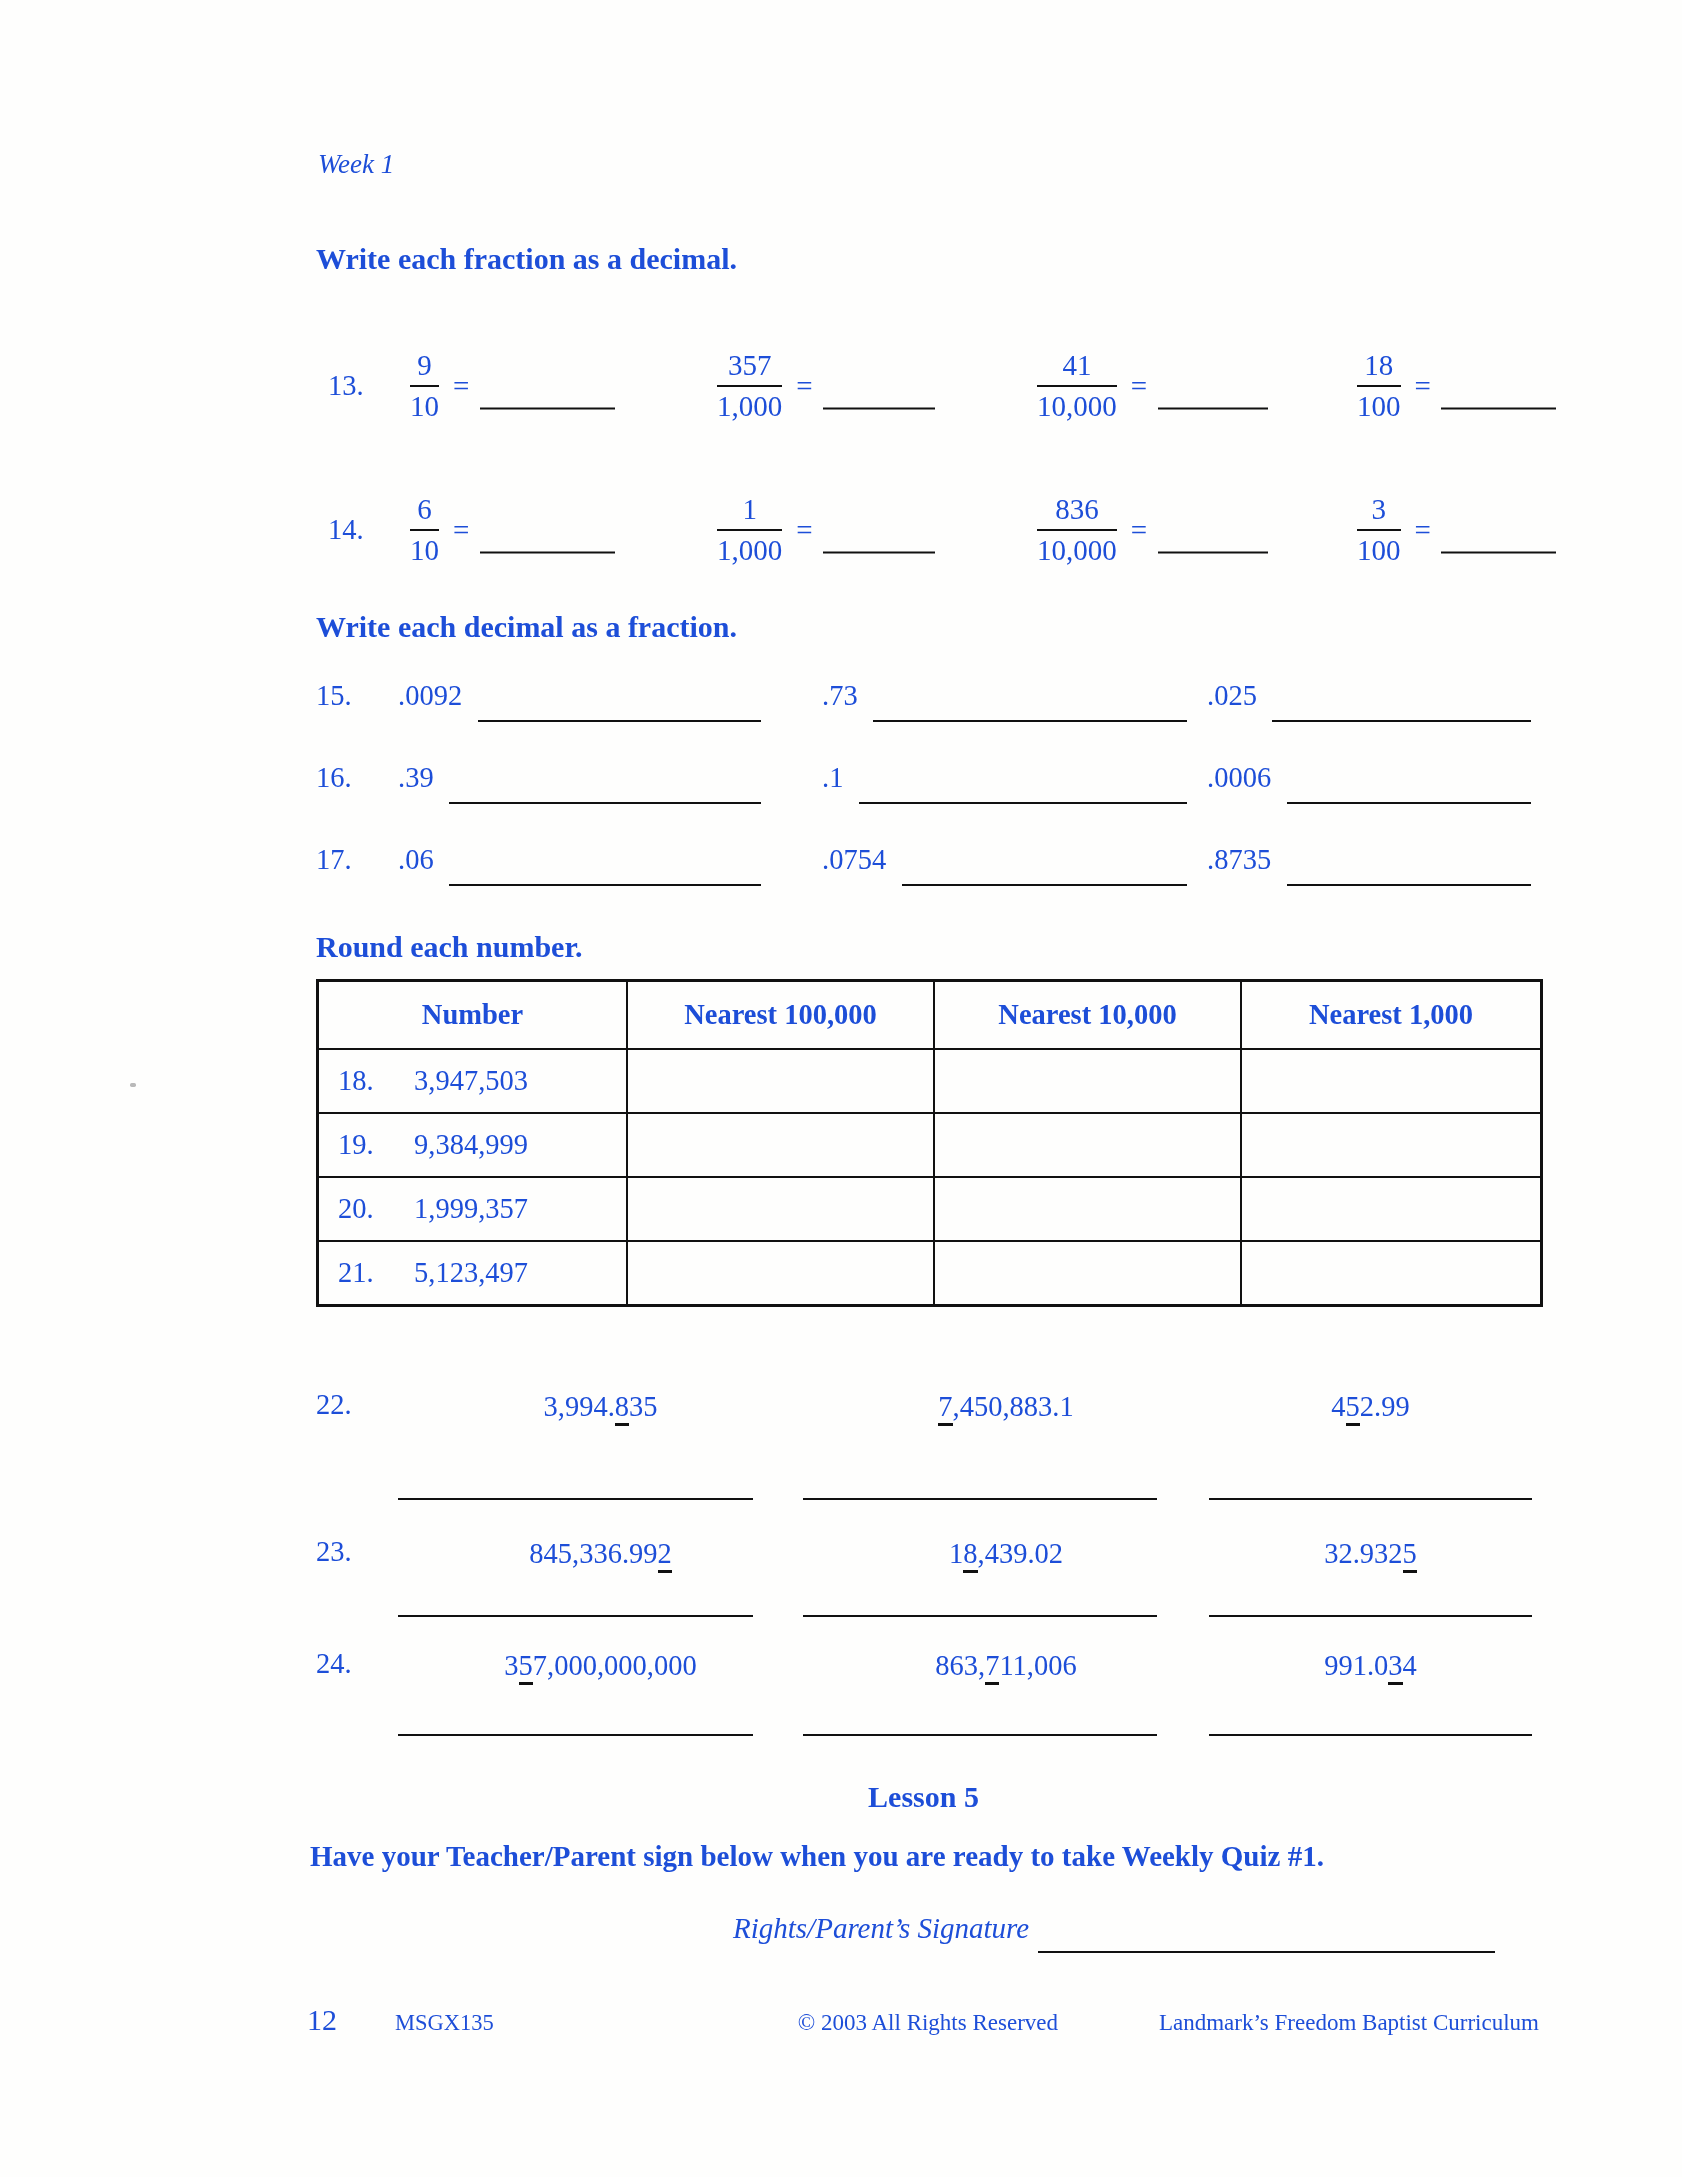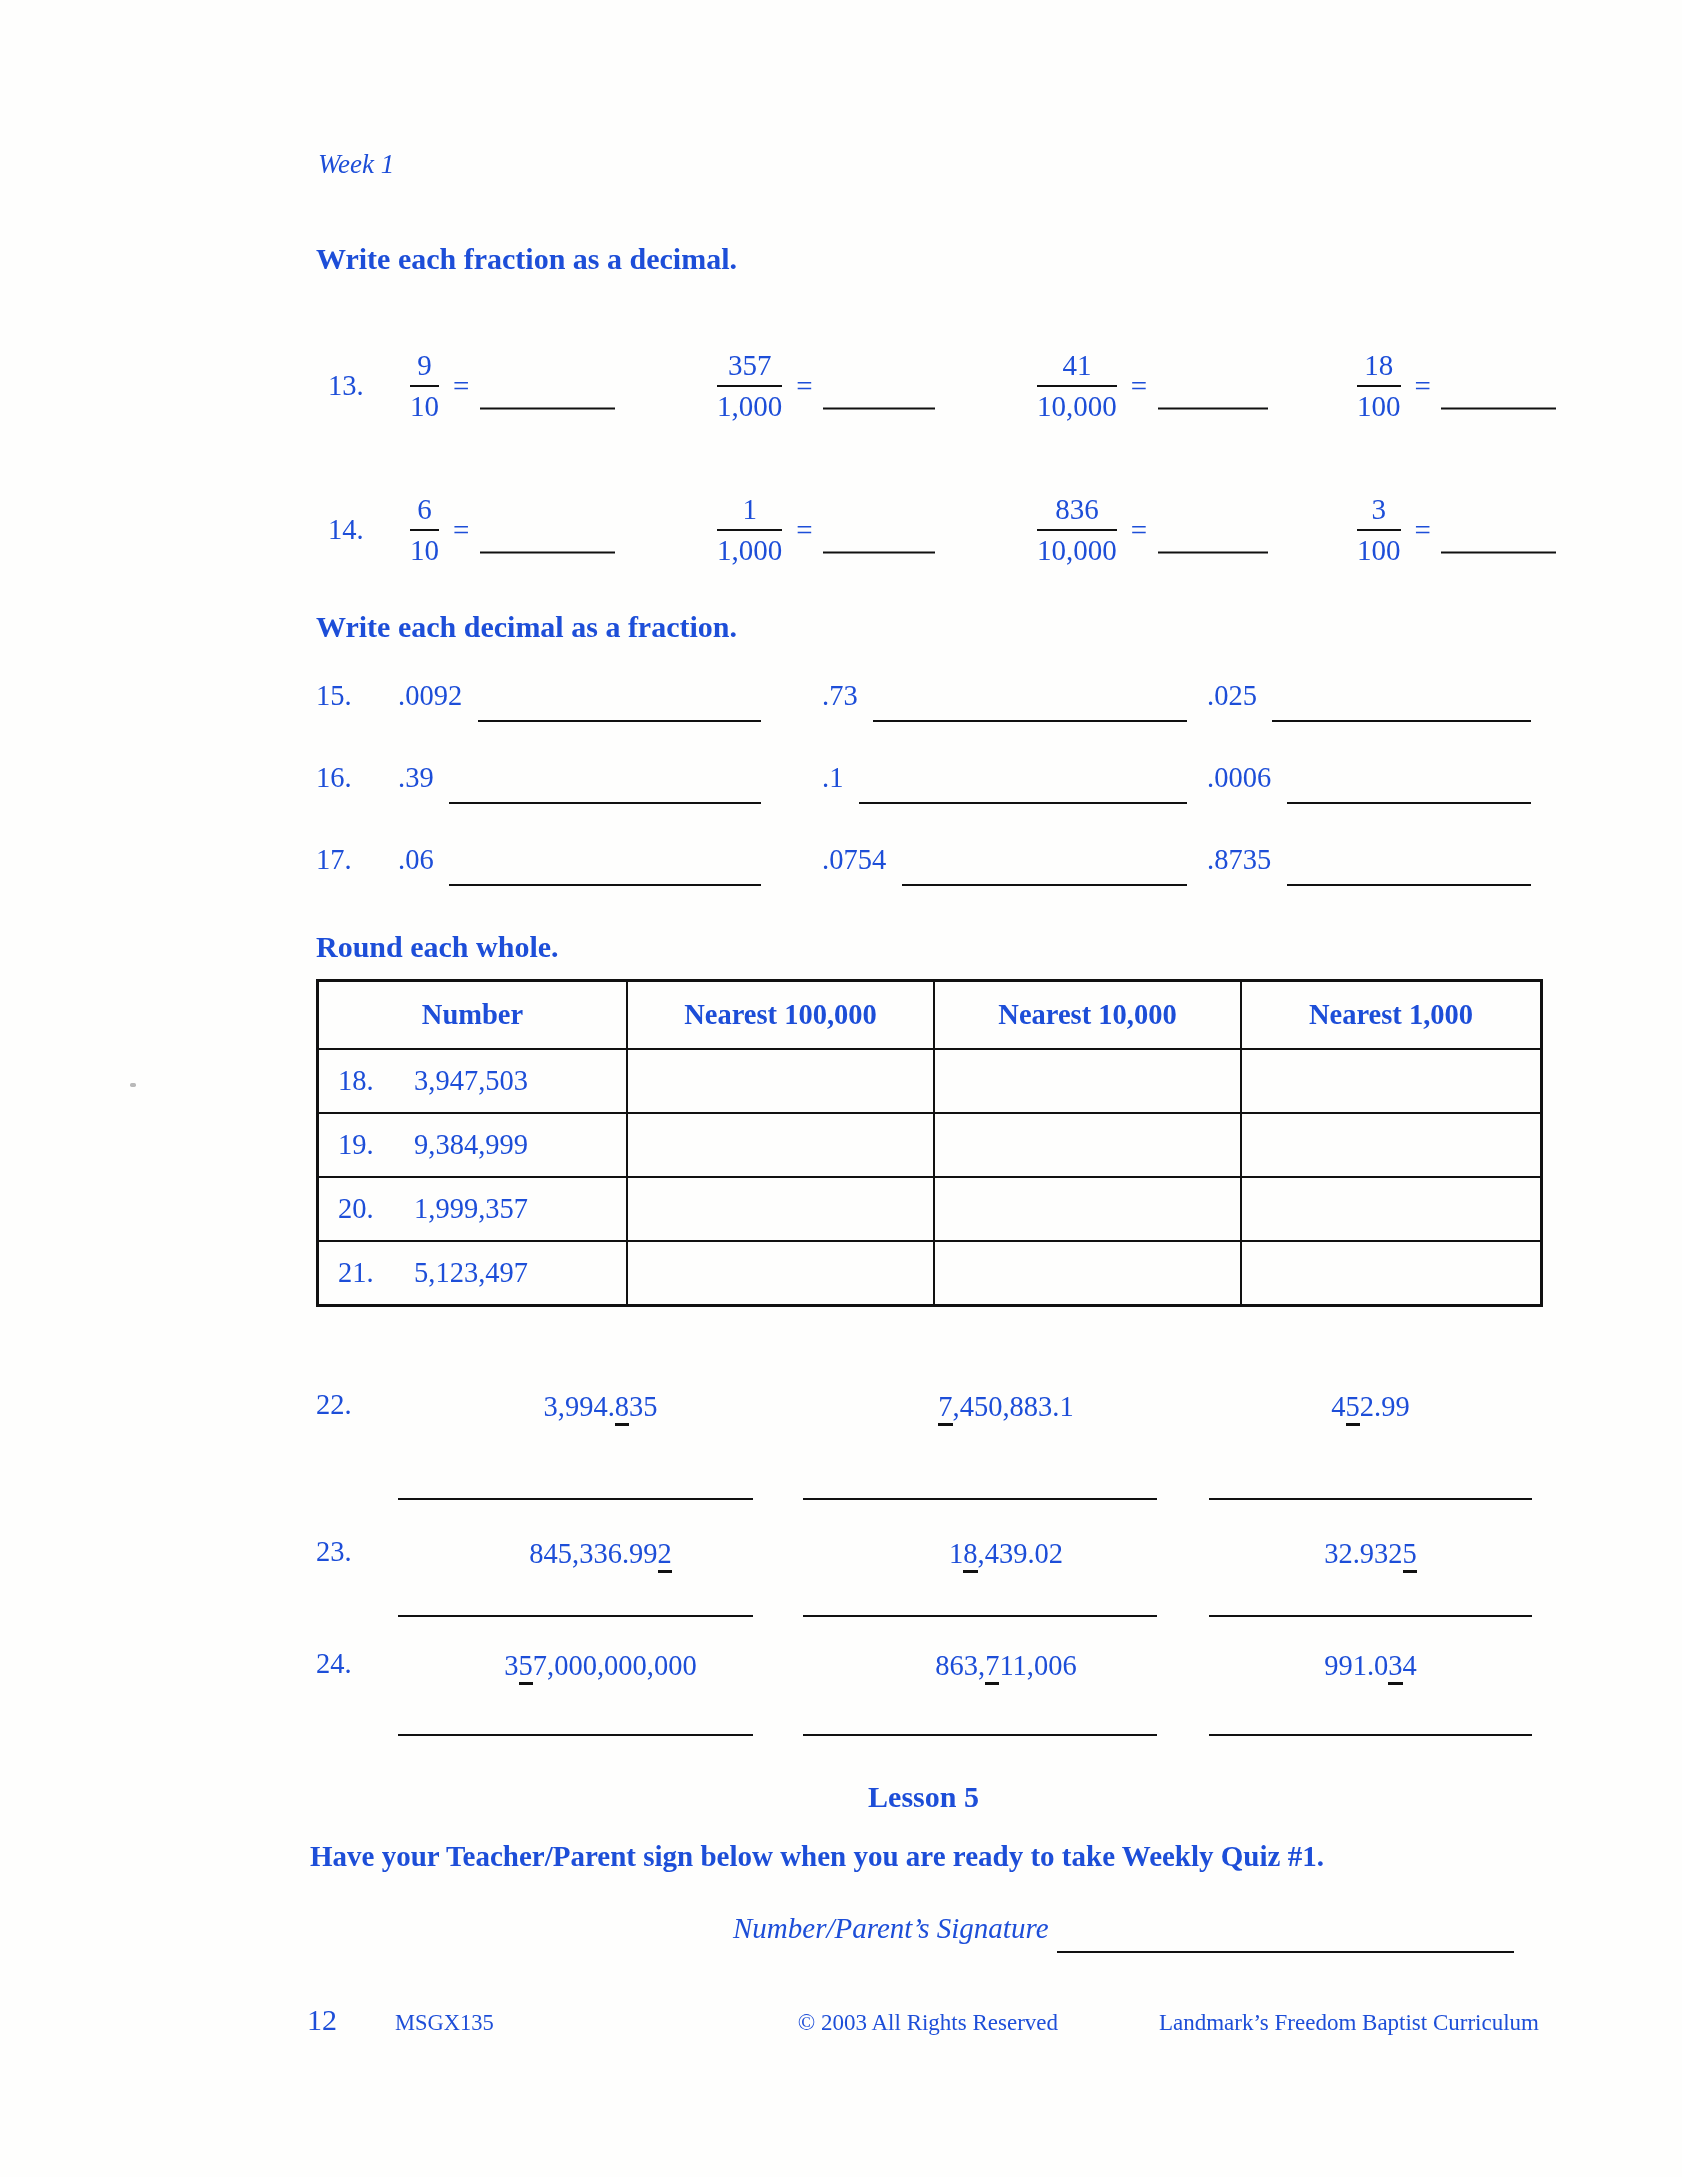--- a/index.html
+++ b/index.html
@@ -211,21 +211,21 @@
     <div class="di di2">
       <span class="dec-label">.0754</span>
       <div class="dec-line"></div>
     </div>
     <div class="di di3">
       <span class="dec-label">.8735</span>
       <div class="dec-line"></div>
     </div>
   </div>
 
-  <div class="heading h3">Round each whole.</div>
+  <div class="heading h3">Round each number.</div>
 
   <table class="round-table">
     <tbody>
         <tr>
       <th class="c1">Number</th>
       <th class="c2">Nearest 100,000</th>
       <th class="c3">Nearest 10,000</th>
       <th class="c4">Nearest 1,000</th>
     </tr>
     <tr>
@@ -309,21 +309,21 @@
     <div class="pvi pvi3">
       <div class="pv-num"><span>991.0</span><span class="udig">3</span><span>4</span></div>
       <div class="pv-line"></div>
     </div>
   </div>
 
   <div class="lesson">Lesson 5</div>
   <div class="instruction">Have your Teacher/Parent sign below when you are ready to take Weekly Quiz #1.</div>
 
   <div class="sig-row">
-    <span class="sig-label">Number/Parent’s Signature</span>
+    <span class="sig-label">Rights/Parent’s Signature</span>
     <div class="sig-line"></div>
   </div>
 
   <div class="footer">
     <span class="pgnum">12</span>
     <span class="code">MSGX135</span>
     <span class="copyright">© 2003 All Rights Reserved</span>
     <span class="publisher">Landmark’s Freedom Baptist Curriculum</span>
   </div>
 

